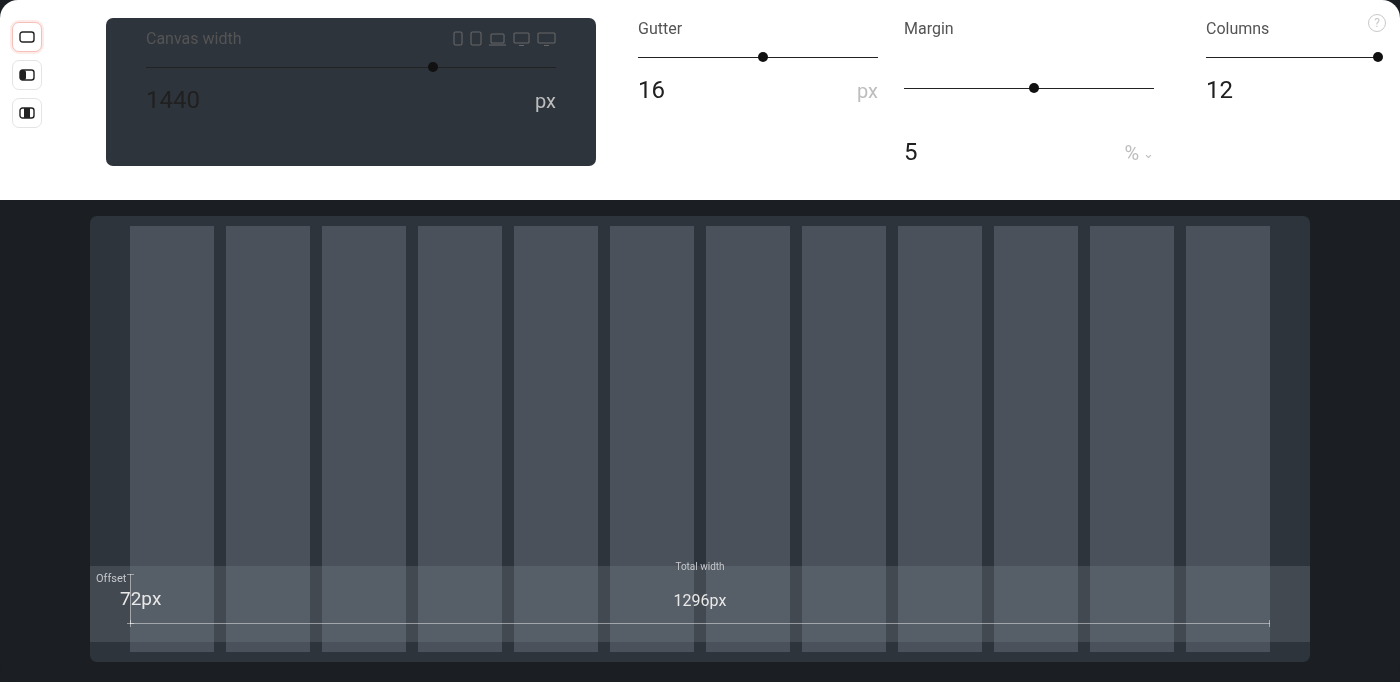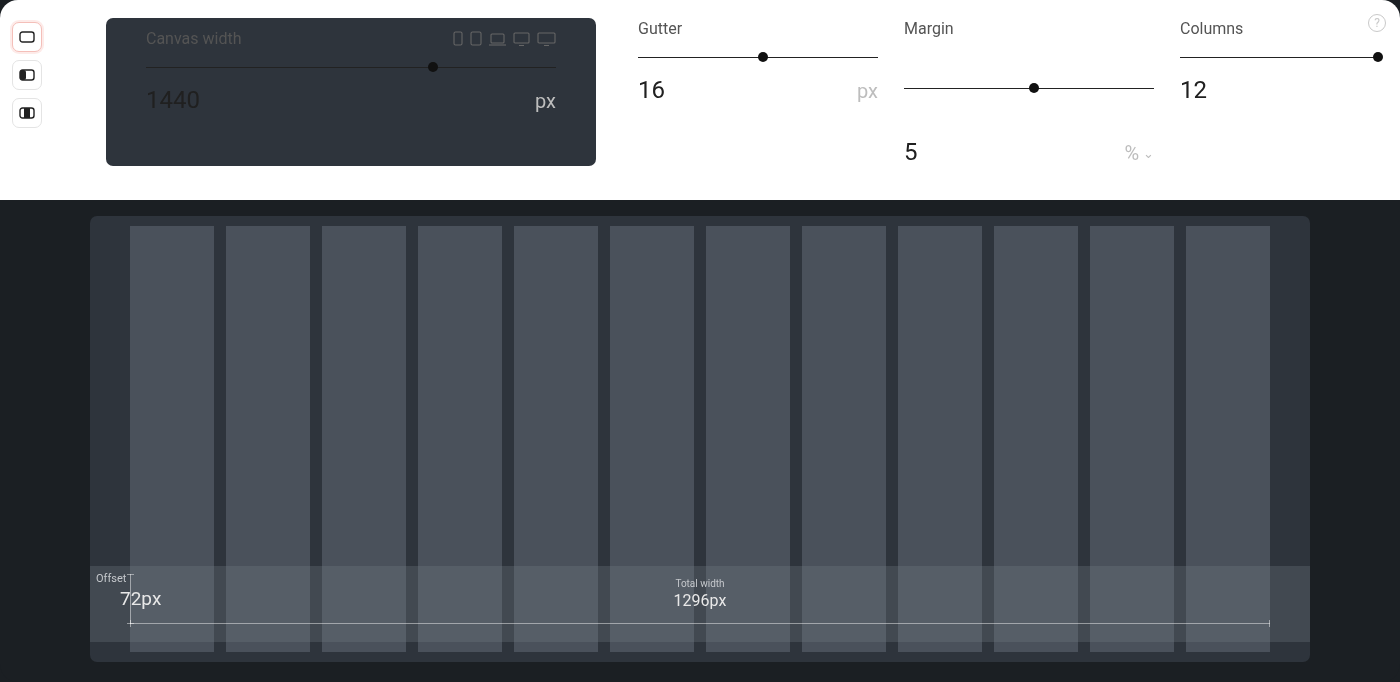--- a/index.html
+++ b/index.html
@@ -32,21 +32,21 @@
   }
   .mode-btn.active { border-color:#f4bfb9; box-shadow:0 0 0 2px rgba(240,120,110,.15); }
   .mode-btn svg { display:block; }
 
   
   .controls { flex:1; display:flex; gap:26px; padding-left:44px; }
   .group { display:flex; flex-direction:column; gap:14px; }
   .group.canvas  { flex: 0 0 490px; }
   .group.gutter  { flex: 0 0 240px; margin-left: 16px; }
   .group.margin  { flex: 0 0 250px; gap: 45px; }
-  .group.columns { flex: 1; }
+  .group.columns { flex: 1; margin-left: 26px; }
 
   .label-row { display:flex; align-items:center; justify-content:space-between; height:20px; }
   .label { font-size:16px; color:#545454; font-weight:400; }
 
   .device-icons { display:flex; gap:7px; align-items:flex-end; color:#6a6a6a; }
   .device-icons span { cursor:pointer; display:inline-flex; }
 
   .slider { position:relative; height:10px; }
   .slider .track { position:absolute; left:0; right:0; top:50%; height:1px; background:#222; }
   .slider .thumb { position:absolute; top:50%; width:10px; height:10px; border-radius:50%; background:#111; transform:translate(-50%,-50%); cursor:pointer; }
@@ -86,21 +86,21 @@
     content:""; position:absolute; top:-3px; width:1px; height:7px; background:rgba(255,255,255,0.45);
   }
   .measure-horiz::before { left:0; }
   .measure-horiz::after  { right:0; }
 
   .offset-label { position:absolute; left:6px; bottom:32px; color:#e8e8e8; }
   .offset-label .tiny { font-size:11px; color:#c5c8cc; display:block; margin-bottom:2px; }
   .offset-label .big  { font-size:19px; font-weight:400;margin-left:24px; }
 
   .total-label { position:absolute; left:50%; bottom:32px; transform:translateX(-50%); text-align:center; color:#e8e8e8; }
-  .total-label .tiny { font-size:10px; color:#c5c8cc; display:block; margin-bottom:2px; }
+  .total-label .tiny { font-size:10px; color:#c5c8cc; display:block; margin-bottom:19px; }
   .total-label .big  { font-size:16px; font-weight:400; }
 </style>
 </head>
 <body>
 
 <div class="app">
 
   <div class="panel">
 
     <div class="help">?</div>

